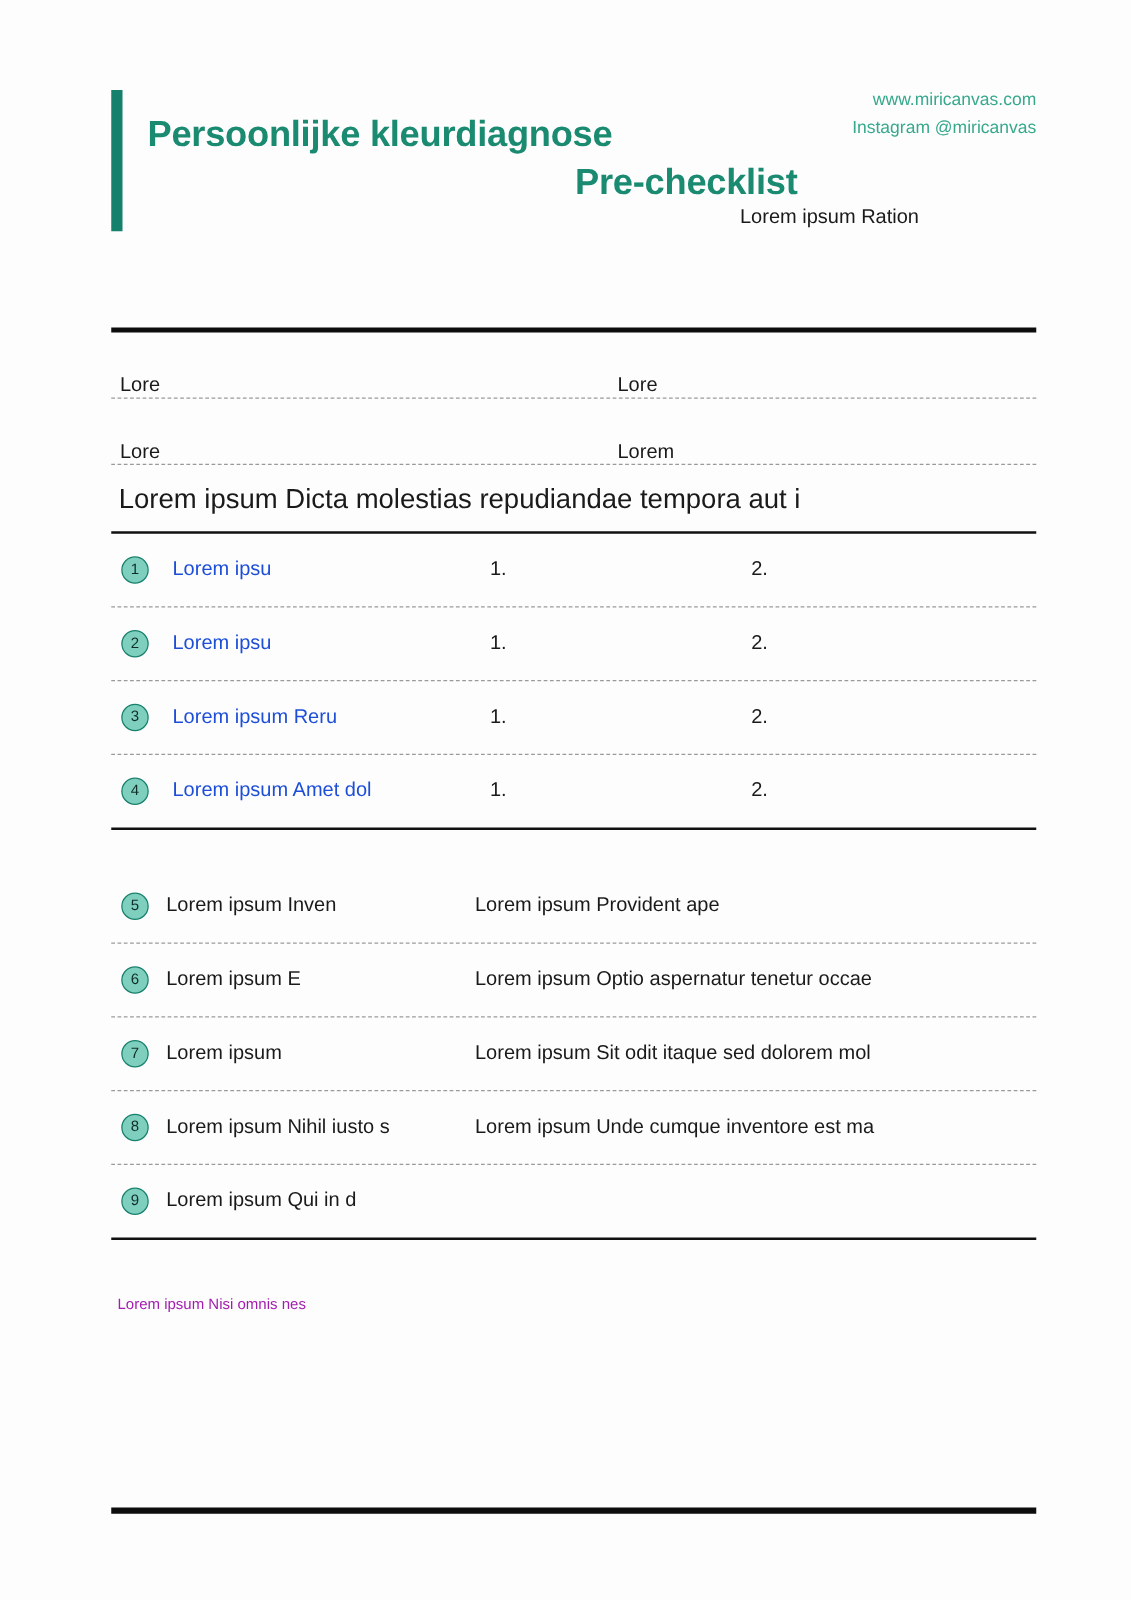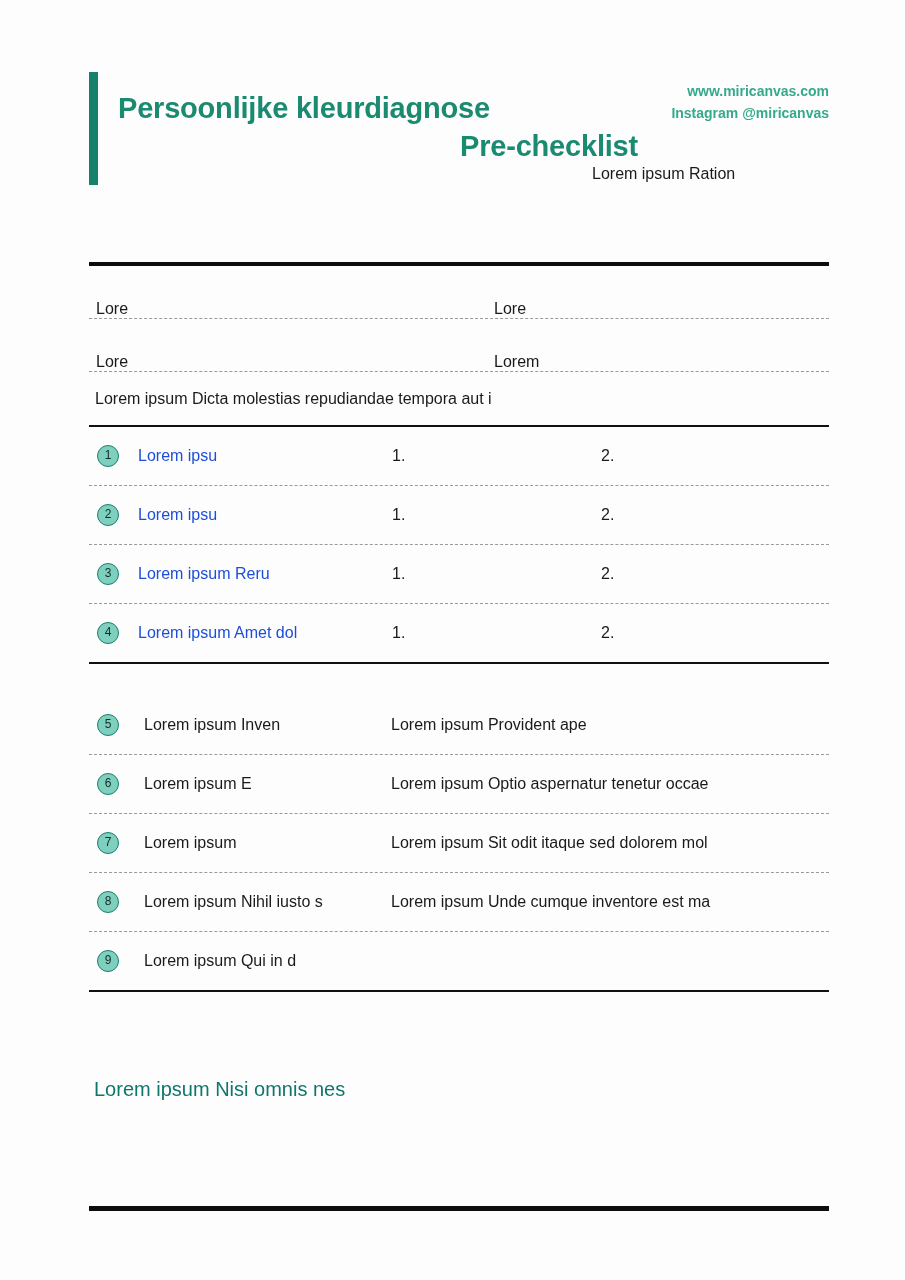--- a/index.html
+++ b/index.html
@@ -44,26 +44,25 @@
     font-weight: bold;
     line-height: 38px;
     color: #1a8a71;
     letter-spacing: -0.2px;
   }
   .doc-title .line2 { display: block; text-align: right; }
 
   .brand-block {
     position: absolute;
     right: 0px;
-    top: 16px;
+    top: 4px;
     text-align: right;
     color: #36a98c;
     font-size: 14px;
     line-height: 22px;
-    font-weight: bold;
   }
   .brand-block .brand-site { display: block; }
   .brand-block .brand-social { display: block; }
 
   .subject-line {
     position: absolute;
     left: 503px;
     top: 101px;
     font-size: 16px;
     color: #1a1a1a;
@@ -108,21 +107,21 @@
   }
   .meta-value {
     font-size: 16px;
     color: #1a1a1a;
   }
   .meta-wide {
     position: relative;
     height: 53px;
     display: flex;
     align-items: center;
-    font-size: 16px;
+    font-size: 22px;
     color: #1a1a1a;
     padding-left: 6px;
   }
 
   
   .check-row {
     position: relative;
     height: 58px;
     display: flex;
     align-items: center;
@@ -161,37 +160,37 @@
   }
 
   
   .gap-block { height: 32px; }
 
   .sectionB .check-row { height: 58px; }
   .sectionB .badge { margin-left: 8px; }
   .sectionB .col-label {
     font-size: 16px;
     color: #1a1a1a;
-    margin-left: 25px;
+    margin-left: 14px;
     width: 247px;
     flex: 0 0 auto;
   }
   .sectionB .col-desc {
     font-size: 16px;
     color: #1a1a1a;
     flex: 1 1 auto;
   }
 
   
   .footer-note {
     position: absolute;
     left: 94px;
-    top: 1078px;
-    font-size: 20px;
-    color: #0f766e;
+    top: 1036px;
+    font-size: 12px;
+    color: #a21caf;
   }
   .footer-rule {
     position: absolute;
     left: 89px;
     top: 1206px;
     width: 740px;
     height: 5px;
     background: #0d0d0d;
   }
 </style>

